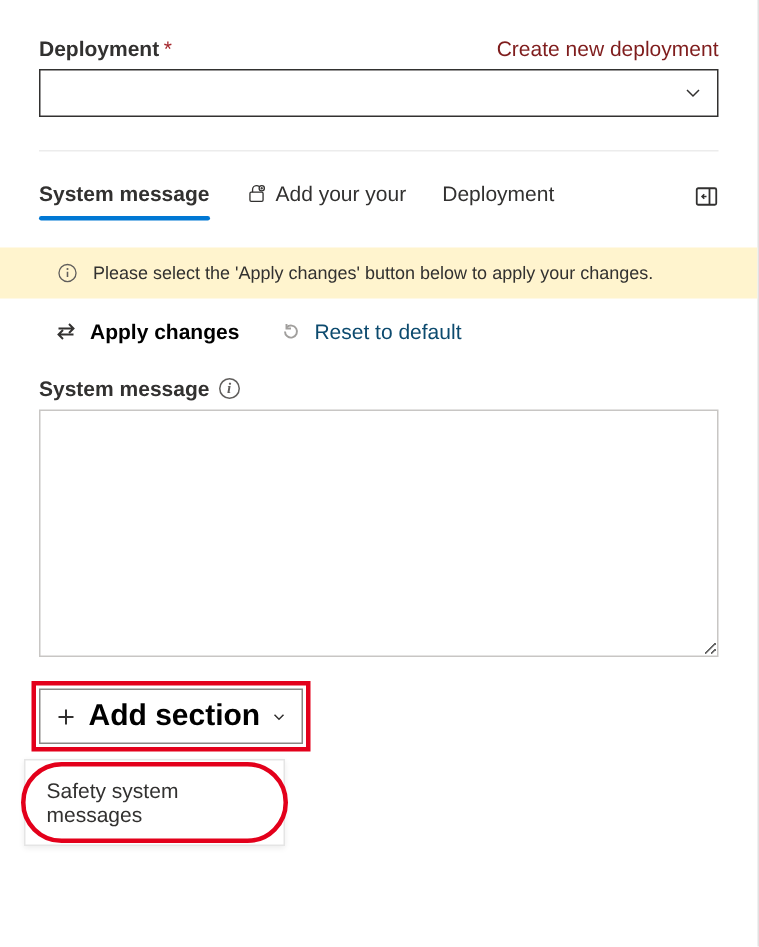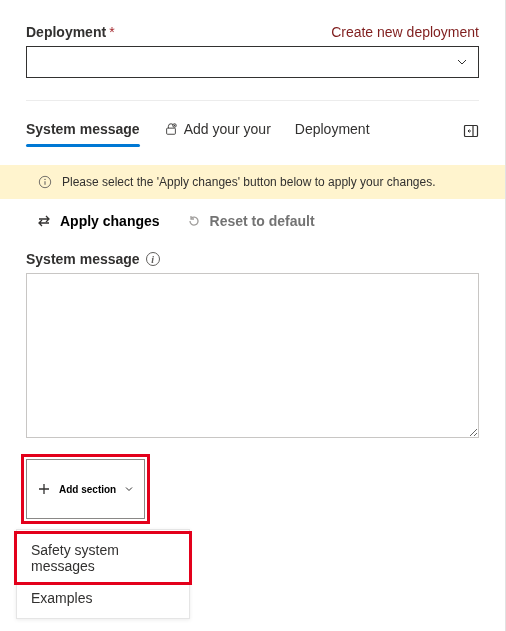--- a/index.html
+++ b/index.html
@@ -52,46 +52,46 @@
       display: flex;
       align-items: flex-start;
       gap: 10px;
       font-size: 12px;
       margin: 0 -26px 14px -26px;
       padding-left: 38px;
     }
 
     .actions { display: flex; gap: 26px; align-items: flex-end; margin-bottom: 22px; padding-left: 10px; }
     .action-btn { display: flex; gap: 8px; align-items: center; font-weight: 600; cursor: pointer; background: none; border: none; font-size: 14px; font-family: inherit; }
-    .action-btn.disabled { color: #737373; cursor: default; font-weight: 700; }
+    .action-btn.disabled { color: #0c4a6e; cursor: default; font-weight: 400; }
 
     .section-label { display:flex; align-items:center; gap:6px; font-weight:600; margin-bottom:6px; }
     .info-ic { width:14px; height:14px; border:1px solid #605e5c; border-radius:50%; display:inline-flex; align-items:center; justify-content:center; font-size:10px; font-style:italic; font-family: Georgia, serif; color:#605e5c; }
 
     textarea.sysmsg {
       width: 100%; height: 165px; resize: both;
       border: 1px solid #c8c6c4; padding: 6px; font-family: inherit;
       font-size: 14px;
     }
 
     .add-section-btn {
       margin-top: 18px;
       border: 1px solid #8a8886;
       background: #fff;
-      padding: 22px 10px;
+      padding: 6px 10px;
       display: inline-flex;
       align-items: center;
       gap: 8px;
-      font-size: 10px;
+      font-size: 20px;
       font-weight: 600;
       cursor: pointer;
       font-family: inherit;
     }
     .hl-red { outline: 3px solid #e3001b; outline-offset: 2px; }
-    .hl-red-menu { outline: 3px solid #e3001b; outline-offset: 0; }
+    .hl-red-menu { outline: 3px solid #e3001b; outline-offset: 0; border-radius: 24px; }
 
     .dropdown-menu {
       margin-top: 10px;
       margin-left: -10px;
       width: 174px;
       background: #fff;
       border: 1px solid #e5e5e5;
       box-shadow: 0 1px 4px rgba(0,0,0,0.08);
       padding: 4px 0;
     }
@@ -201,17 +201,16 @@
       <span>Add section</span>
       <span>
         <svg width="10" height="10" viewBox="0 0 10 10">
             <path d="M2 3.5 L5 6.5 L8 3.5" fill="none" stroke="#323130" stroke-width="1"></path>
           </svg>
       </span>
     </button>
 
     <div class="dropdown-menu">
       <div class="dropdown-item hl-red-menu">Safety system messages</div>
-      <div class="dropdown-item">Examples</div>
     </div>
   </div>
 
 </div>
 
 </body></html>

